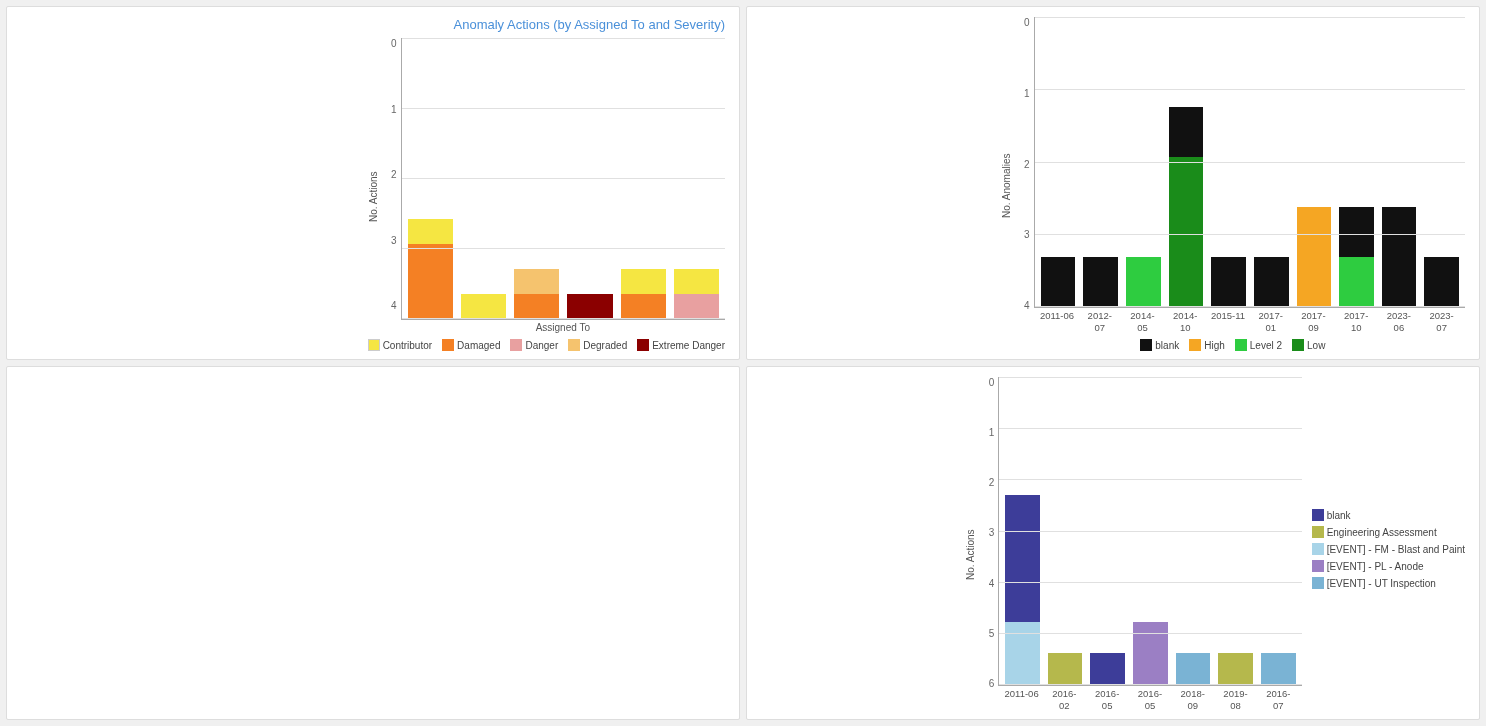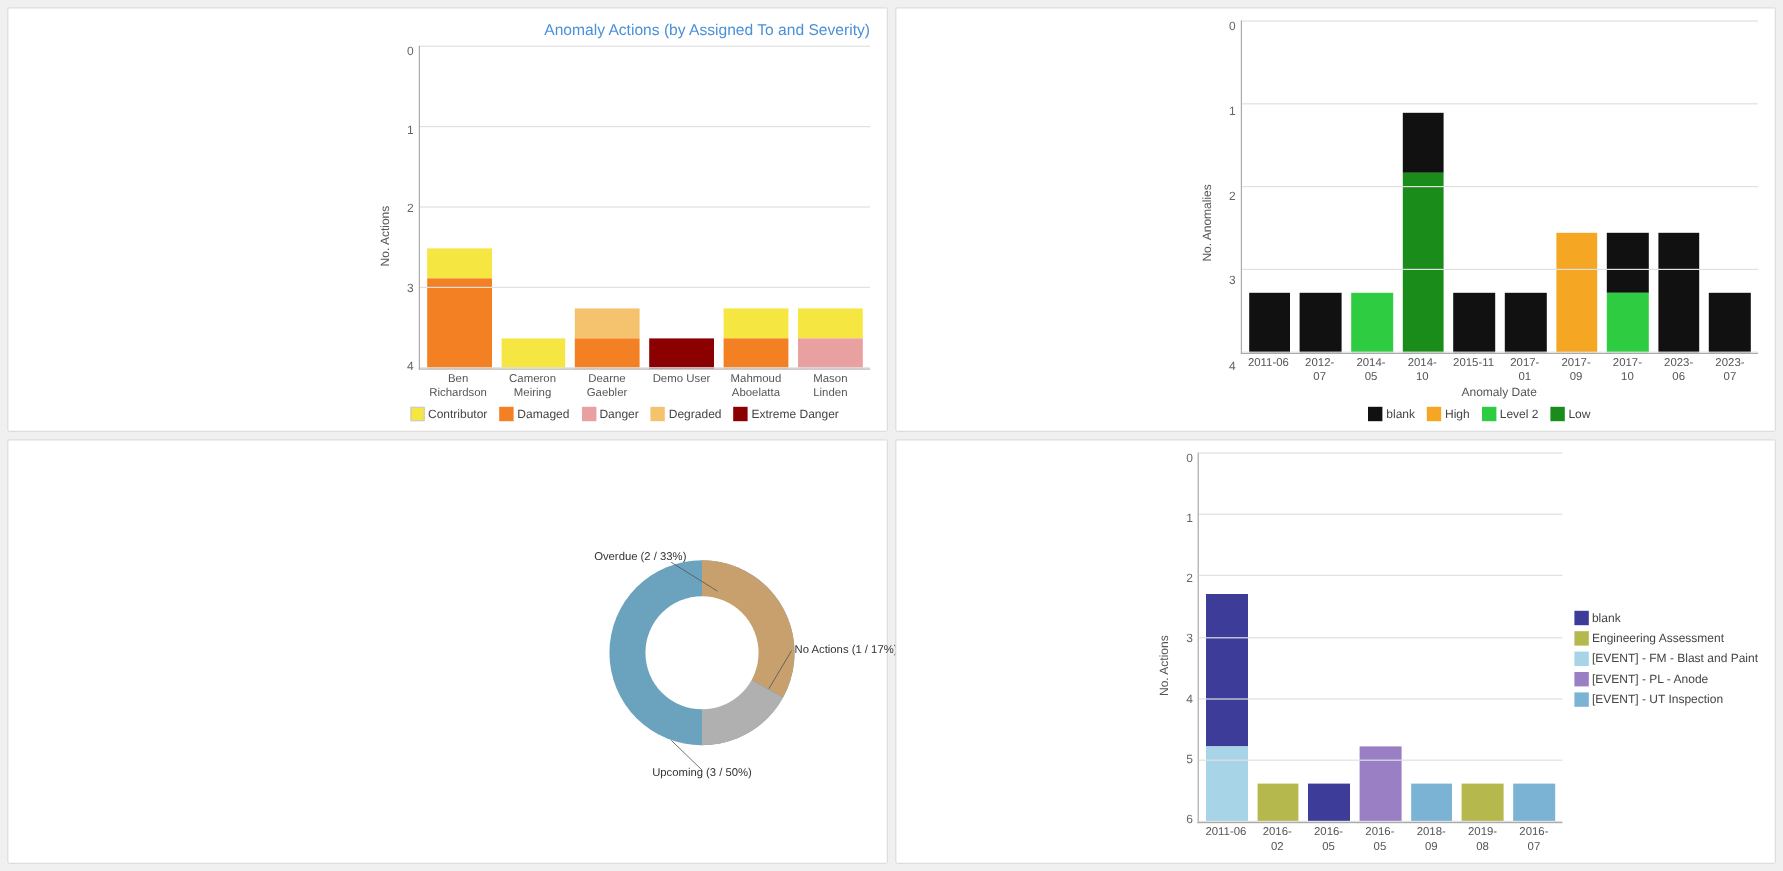--- a/index.html
+++ b/index.html
@@ -250,28 +250,21 @@
               </div>
             </div>
 
             <div class="bar-group">
               <div class="bar-segment-stack">
                 <div class="bar-segment" style="height:25px;background:#e8a0a0;"></div>
                 <div class="bar-segment" style="height:25px;background:#f5e642;"></div>
               </div>
             </div>
           </div>
-          <div class="x-labels">
-            <div class="x-label">Ben Richardson</div>
-            <div class="x-label">Cameron<br>Meiring</div>
-            <div class="x-label">Dearne Gaebler</div>
-            <div class="x-label">Demo User</div>
-            <div class="x-label">Mahmoud<br>Aboelatta</div>
-            <div class="x-label">Mason Linden</div>
-          </div>
+          <div class="x-axis-title">Assigned To</div>
         </div>
       </div>
       <div class="legend">
         <div class="legend-item">
           <span class="legend-swatch" style="background:#f5e642;border:1px solid #ccc;"></span>
           <span>Contributor</span>
         </div>
         <div class="legend-item">
           <span class="legend-swatch" style="background:#f48024;"></span>
           <span>Damaged</span>
@@ -382,21 +375,20 @@
             <div class="x-label">2012-07</div>
             <div class="x-label">2014-05</div>
             <div class="x-label">2014-10</div>
             <div class="x-label">2015-11</div>
             <div class="x-label">2017-01</div>
             <div class="x-label">2017-09</div>
             <div class="x-label">2017-10</div>
             <div class="x-label">2023-06</div>
             <div class="x-label">2023-07</div>
           </div>
-          <div class="x-axis-title">Anomaly Date</div>
         </div>
       </div>
       <div class="legend">
         <div class="legend-item">
           <span class="legend-swatch" style="background:#111111;"></span>
           <span>blank</span>
         </div>
         <div class="legend-item">
           <span class="legend-swatch" style="background:#f5a623;"></span>
           <span>High</span>
@@ -407,56 +399,20 @@
         </div>
         <div class="legend-item">
           <span class="legend-swatch" style="background:#1a8c1a;"></span>
           <span>Low</span>
         </div>
       </div>
     </div>
   </div>
 
   <div class="panel">
-    <div class="donut-area">
-      <svg class="donut-svg" width="280" height="240" viewBox="-20 -20 320 280">
-
-        <path d="M 140 120
-                 L 140 30
-                 A 90 90 0 0 1 140 210
-                 Z" fill="#6ba3be"></path>
-
-        <path d="M 140 120
-                 L 140 30
-                 A 90 90 0 0 1 218.8 163.3
-                 Z" fill="#c8a06e"></path>
-
-        <path d="M 140 120
-                 L 218.8 163.5
-                 A 90 90 0 0 1 140 210
-                 Z" fill="#b0b0b0"></path>
-
-        <path d="M 140 120
-                 L 140 210
-                 A 90 90 0 1 1 140 30
-                 Z" fill="#6ba3be"></path>
-
-        <circle cx="140" cy="120" r="55" fill="white"></circle>
-
-        <text x="80" y="30" font-size="11" fill="#333" text-anchor="middle">Overdue (2 / 33%)</text>
-
-        <line x1="110" y1="32" x2="155" y2="60" stroke="#555" stroke-width="0.8"></line>
-
-        <text x="230" y="120" font-size="11" fill="#333" text-anchor="start">No Actions (1 / 17%)</text>
-        <line x1="227" y1="118" x2="205" y2="155" stroke="#555" stroke-width="0.8"></line>
-
-        <text x="140" y="240" font-size="11" fill="#333" text-anchor="middle">Upcoming (3 / 50%)</text>
-        <line x1="140" y1="234" x2="110" y2="205" stroke="#555" stroke-width="0.8"></line>
-      </svg>
-    </div>
   </div>
 
   <div class="panel">
     <div class="bottom-right-inner">
       <div class="bottom-right-chart">
         <div class="bar-chart-wrap">
           <div style="display:flex;flex-direction:row;align-items:stretch;">
             <div class="y-axis-label">No. Actions</div>
             <div class="y-axis">
               <span>6</span>

